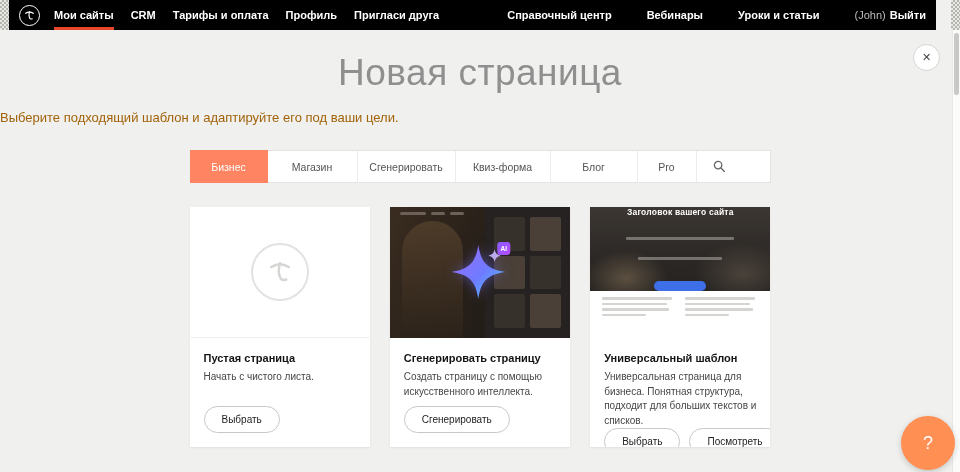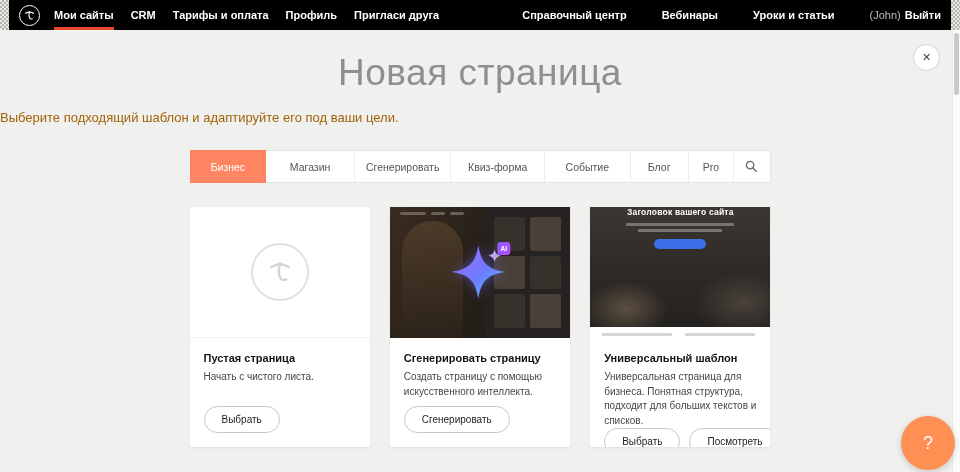--- a/index.html
+++ b/index.html
@@ -18,21 +18,21 @@
   
   .texture{
     position:absolute;top:0;height:30px;width:9px;z-index:20;
     background:repeating-conic-gradient(#b5b5b0 0% 25%, #e8e8e4 0% 50%) 0 0/4px 4px;
   }
   .texture.left{left:0;}
   .texture.right{right:0;}
 
   
   .navbar{
-    position:absolute;top:0;left:9px;right:9px;height:30px;
+    position:absolute;top:0;left:9px;right:24px;height:30px;
     background:#000;color:#fff;display:flex;align-items:center;
     padding:0 10px;z-index:10;
   }
   .logo{
     width:21px;height:21px;border:1.5px solid #fff;border-radius:50%;
     display:flex;align-items:center;justify-content:center;margin-right:14px;
     flex:0 0 auto;cursor:pointer;
   }
   .logo svg{width:13px;height:13px;}
   .nav-item{
@@ -130,26 +130,26 @@
   .sparkle-wrap svg{width:56px;height:56px;filter:drop-shadow(0 0 6px rgba(120,110,255,.55));}
   .ai-badge{
     position:absolute;top:-2px;right:-4px;width:13px;height:13px;border-radius:3px;
     background:linear-gradient(135deg,#8a5cff,#b44cff);
     color:#fff;font-size:6.5px;font-weight:bold;display:flex;align-items:center;justify-content:center;
   }
 
   
   .thumb-site{background:#fff;}
   .site-hero{
-    height:120px;position:relative;
+    height:84px;position:relative;
     background:
       radial-gradient(60px 40px at 20% 85%, rgba(190,160,120,.35), transparent 70%),
       radial-gradient(70px 45px at 85% 80%, rgba(160,140,120,.28), transparent 70%),
       linear-gradient(180deg,#3c3733 0%,#2c2825 60%,#242220 100%);
-    display:flex;flex-direction:column;align-items:center;justify-content:flex-start;
+    display:flex;flex-direction:column;align-items:center;justify-content:space-between;
   }
   .site-heading{color:#fff;font-size:8.5px;font-weight:bold;letter-spacing:.2px;}
   .site-line{height:3px;background:#8d8a86;border-radius:1px;margin-top:3px;opacity:.75;}
   .site-line.l1{width:108px;margin-top:6px;}
   .site-line.l2{width:84px;}
   .site-btn{width:52px;height:10px;border-radius:5px;background:var(--link-blue);margin-top:7px;}
   .site-body{height:35px;display:flex;gap:10px;padding:6px 12px;background:#fff;}
   .site-col{flex:1;}
   .site-col i{display:block;height:2.5px;background:#d6d4d1;border-radius:1px;margin-bottom:3px;}
   .site-col i:nth-child(1){width:95%;}
@@ -214,21 +214,20 @@
   <div class="close-btn">✕</div>
 
   <div class="page-title">Новая страница</div>
   <div class="page-subtitle">Выберите подходящий шаблон и адаптируйте его под ваши цели.</div>
 
   <div class="tabs">
     <div class="tab active">Бизнес</div>
     <div class="tab">Магазин</div>
     <div class="tab">Сгенерировать</div>
     <div class="tab">Квиз-форма</div>
-    <div class="tab">Событие</div>
     <div class="tab">Блог</div>
     <div class="tab">Pro</div>
     <div class="tab">
       <svg width="13" height="13" viewBox="0 0 14 14">
         <circle cx="5.5" cy="5.5" r="4" stroke="#666" stroke-width="1.4" fill="none"></circle>
         <line x1="8.6" y1="8.6" x2="12.3" y2="12.3" stroke="#666" stroke-width="1.4" stroke-linecap="round"></line>
       </svg>
     </div>
   </div>
 

